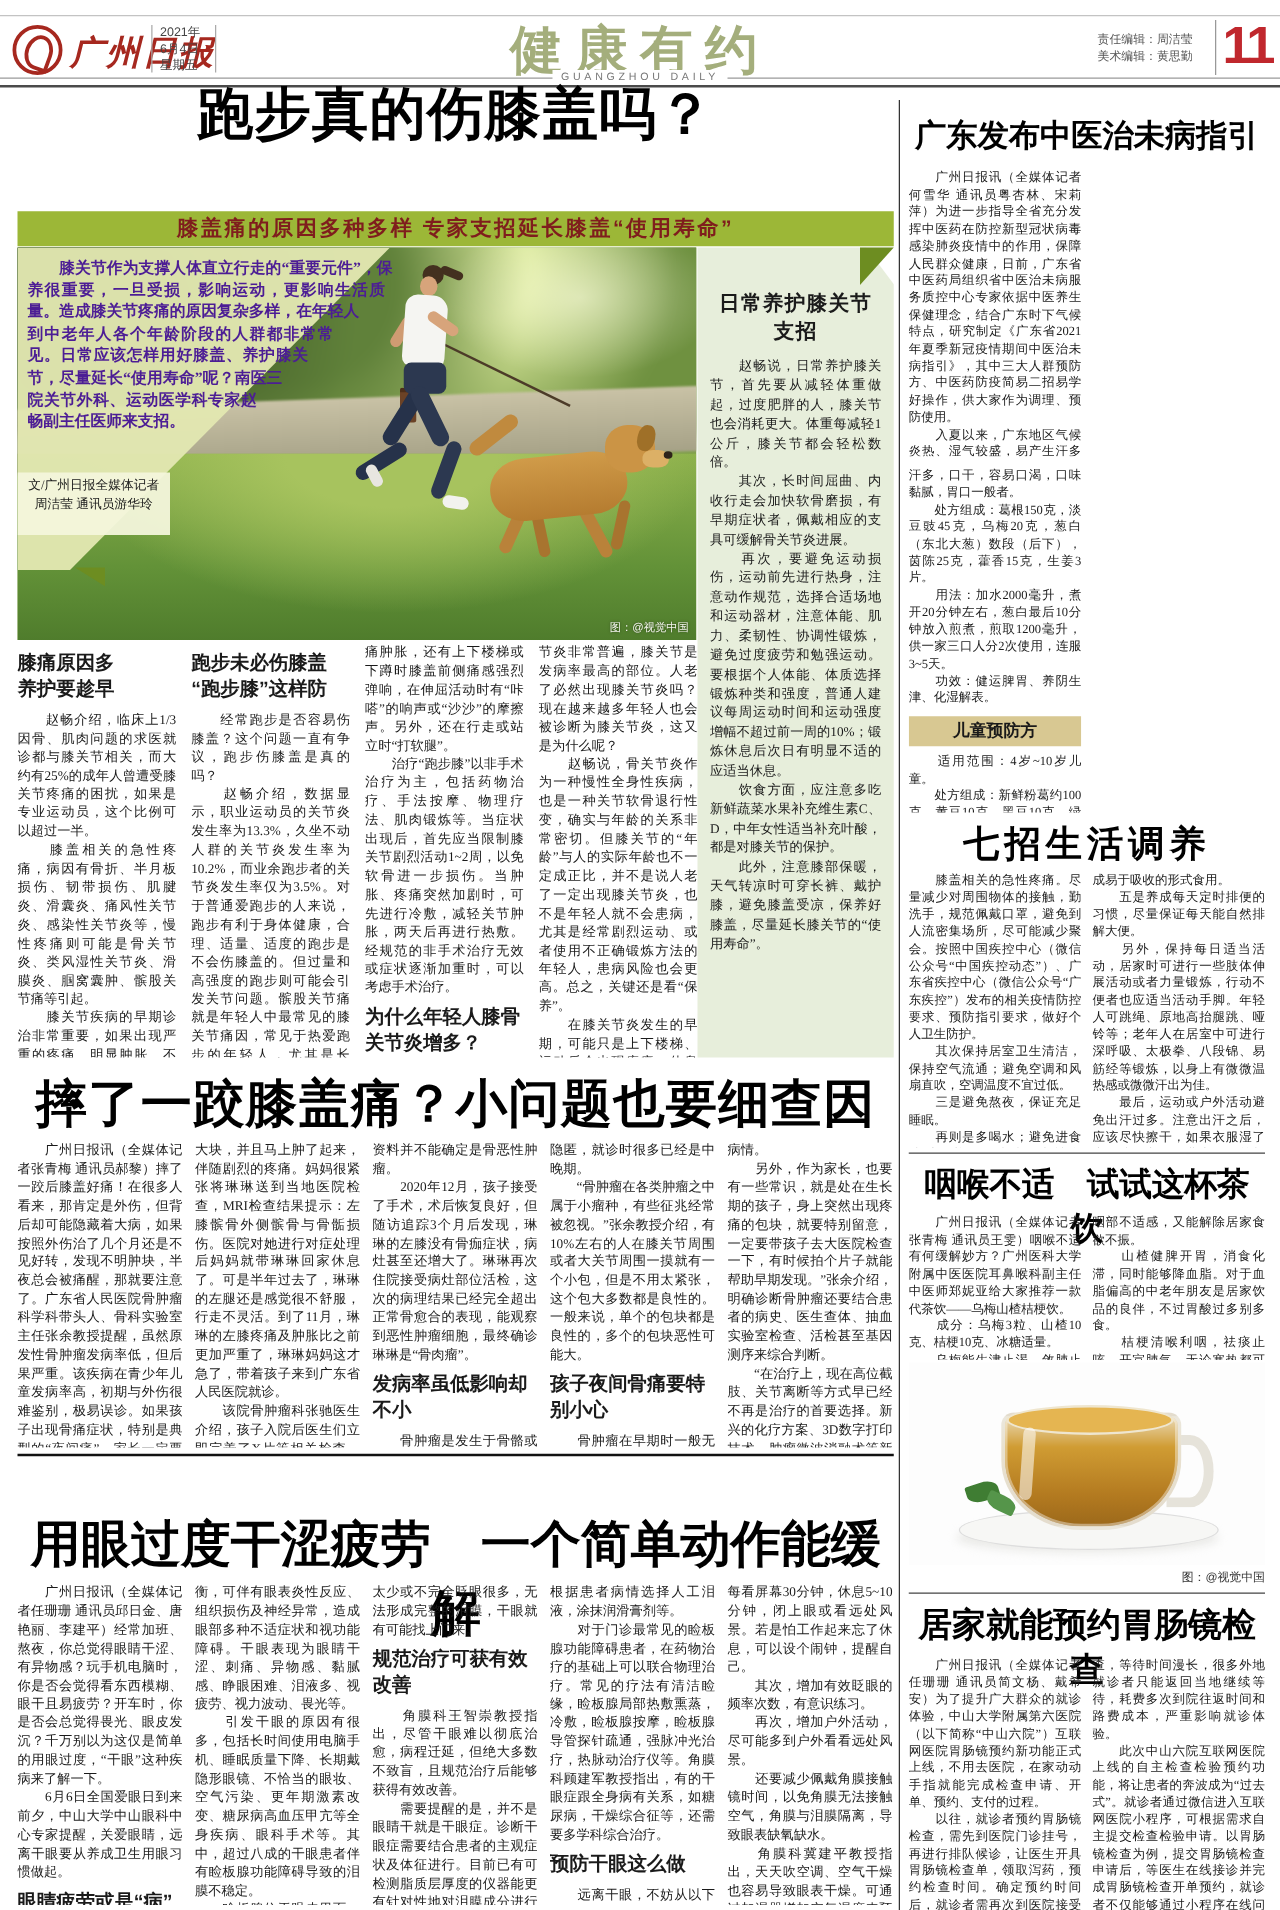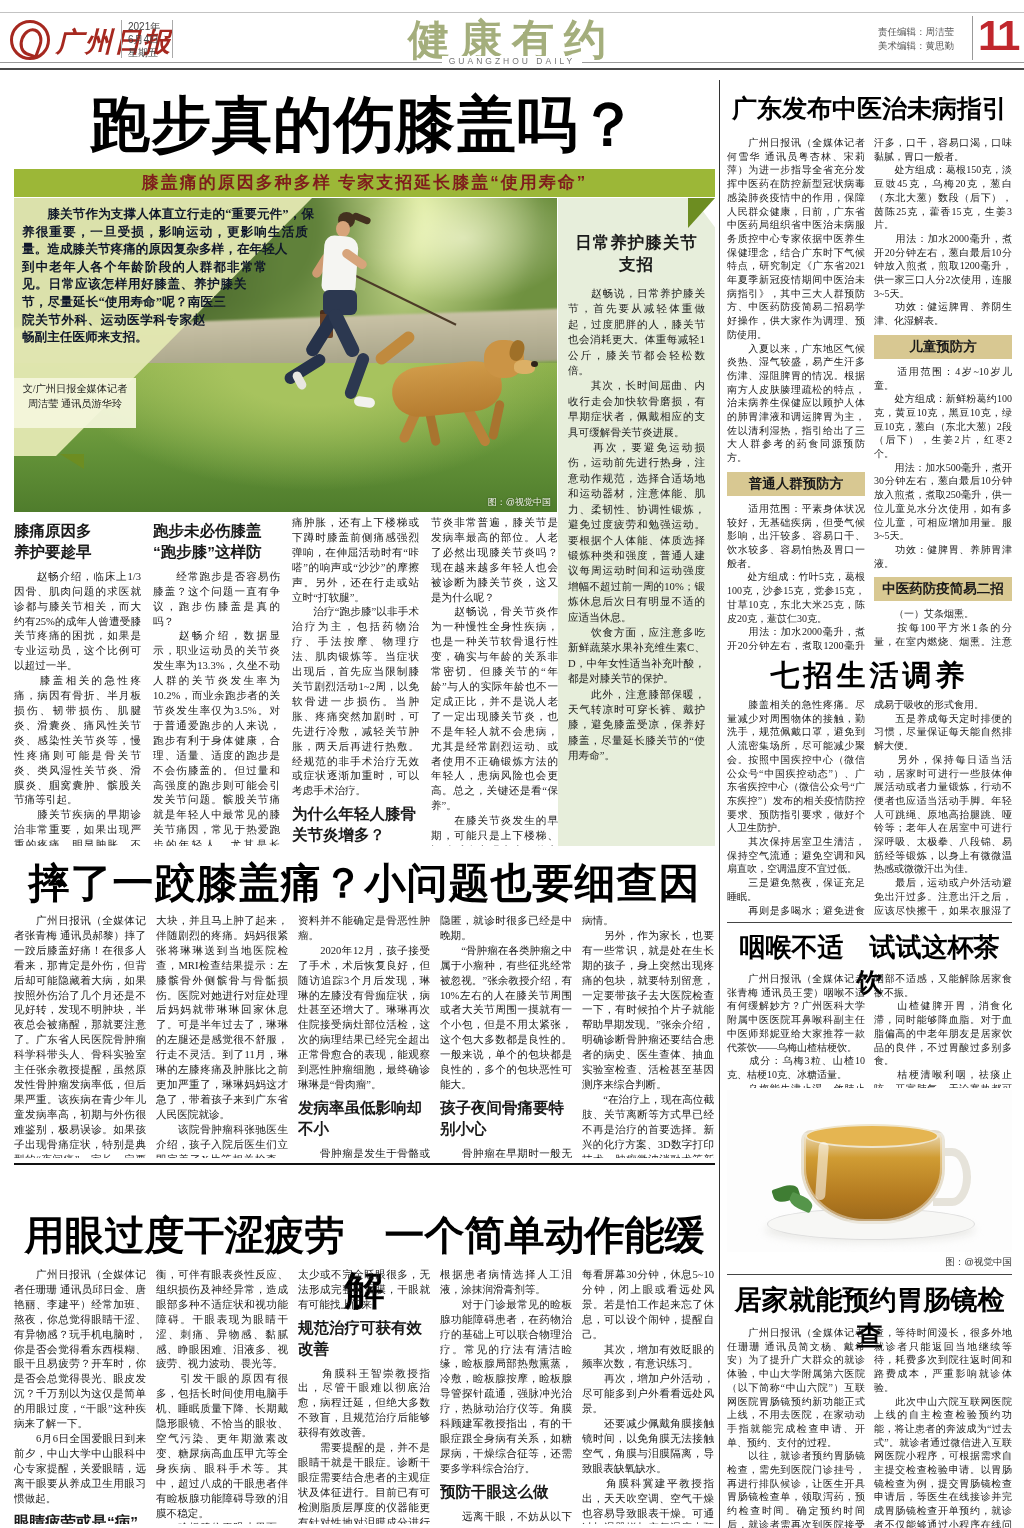--- a/index.html
+++ b/index.html
@@ -20,21 +20,21 @@
   .sec-sub{position:absolute;left:442px;top:0;width:140px;text-align:center;font-size:8.5px;letter-spacing:3px;color:#777;background:#fff;font-family:"Liberation Sans",sans-serif;}
   .editors{left:878px;top:25px;font-size:9.5px;line-height:14px;color:#555;font-family:"Liberation Sans",sans-serif;}
   .hdr-v3{left:972px;top:16px;width:1px;height:44px;background:#999;}
   .pagenum{left:978px;top:12px;font-size:42px;font-weight:900;color:#c0272d;font-family:"Liberation Sans",sans-serif;letter-spacing:-2px;}
   .hdr-rule{left:0;top:68px;width:1024px;height:2px;background:#4a4a4a;}
   
   .hl{font-family:"Liberation Sans",sans-serif;font-weight:900;color:#000;text-align:center;}
   .body{font-size:10.6px;line-height:14.9px;text-align:justify;white-space:pre-line;overflow:hidden;}
   .subhead{font-family:"Liberation Sans",sans-serif;font-weight:bold;font-size:15.5px;line-height:1.35;text-align:left;margin:5px 0 7px;}
   
-  .knee-hl{left:14px;top:92px;width:701px;font-size:60px;line-height:1.1;letter-spacing:1px;}
+  .knee-hl{left:14px;top:66px;width:701px;font-size:45px;line-height:1.1;letter-spacing:1px;}
   .knee-bar{left:14px;top:169px;width:701px;height:28px;background:#9cb737;color:#7f1d1d;
             font-family:"Liberation Sans",sans-serif;font-weight:bold;font-size:17px;line-height:28px;text-align:center;letter-spacing:2px;}
   .photo{left:14px;top:198px;width:543px;height:314px;overflow:hidden;background:#7fa04a;}
   .ph-trees{position:absolute;left:-10px;top:-10px;right:-10px;height:160px;filter:blur(5px);
      background:radial-gradient(circle at 12% 40%,#3f5a26 0 14%,transparent 42%),
                 radial-gradient(circle at 42% 25%,#60813a 0 22%,transparent 52%),
                 radial-gradient(circle at 68% 18%,#dcea9e 0 10%,transparent 38%),
                 radial-gradient(circle at 90% 45%,#6f9140 0 18%,transparent 46%),
                 linear-gradient(#7d9c48,#8aa855);}
   .ph-path{position:absolute;left:-10px;top:120px;width:580px;height:52px;background:linear-gradient(#c9c2a6,#a6a287);transform:skewY(-2deg);filter:blur(1px);}
@@ -67,21 +67,21 @@
   .d-snout{left:138px;top:26px;width:21px;height:14px;background:#dcb066;border-radius:40%;}
   .d-nose{left:155px;top:27px;width:7px;height:6px;background:#2e241a;border-radius:50%;}
   .d-l1{left:30px;top:68px;width:10px;height:42px;background:#b9823a;border-radius:5px;transform:rotate(24deg);}
   .d-l2{left:52px;top:72px;width:9px;height:40px;background:#a8742f;border-radius:5px;transform:rotate(-12deg);}
   .d-l3{left:96px;top:70px;width:10px;height:44px;background:#b9823a;border-radius:5px;transform:rotate(-28deg);}
   .d-l4{left:116px;top:66px;width:9px;height:40px;background:#a8742f;border-radius:5px;transform:rotate(12deg);}
   .wedge-bg{position:absolute;left:0;top:0;width:310px;height:262px;background:rgba(226,231,177,.96);
             clip-path:polygon(0 0,298px 0,42px 258px,0 258px);}
   .wedge-tip{position:absolute;left:46px;top:256px;width:0;height:0;border-left:24px solid transparent;border-top:15px solid #6d8d21;}
   .intro{position:absolute;left:0;top:0;width:300px;height:258px;padding:8px 0 0 8px;box-sizing:border-box;
-         font-size:12.6px;line-height:17.6px;font-weight:bold;text-align:justify;color:#0f172a;}
+         font-size:12.6px;line-height:17.6px;font-weight:bold;text-align:justify;color:#4c1d95;}
   .intro .spacer{float:right;width:262px;height:246px;shape-outside:polygon(262px 0,262px 30px,10px 246px,262px 246px);}
   .byline-box{position:absolute;left:0;top:180px;width:122px;height:50px;background:rgba(243,245,219,.95);
               font-size:10.2px;line-height:14.5px;padding:4px 6px;box-sizing:border-box;text-align:center;}
   .ph-credit{position:absolute;right:6px;bottom:3px;font-size:9px;color:#f4f6ee;font-family:"Liberation Sans",sans-serif;text-shadow:0 0 2px rgba(0,0,0,.5);}
   .kcols{left:14px;top:516px;width:544px;height:330px;display:flex;gap:12px;}
   .kcol{width:127px;height:330px;overflow:hidden;}
   .sidebar{left:558px;top:198px;width:157px;height:648px;background:#e7eedb;box-sizing:border-box;padding:34px 10px 8px;overflow:hidden;}
   .fold1{left:693px;top:198px;width:0;height:0;border-left:24px solid transparent;border-top:32px solid #fff;}
   .fold2{left:688px;top:198px;width:0;height:0;border-right:27px solid transparent;border-top:30px solid #6d8d21;}
   .sidebar h3{margin:0 0 10px;font-family:"Liberation Sans",sans-serif;font-size:16.5px;text-align:center;letter-spacing:1px;}
@@ -94,21 +94,21 @@
   .eye-hl{left:14px;top:1208px;width:701px;font-size:40px;letter-spacing:0px;}
   .ecols{left:14px;top:1268px;width:701px;height:256px;display:flex;gap:10px;}
   .ecol{width:132px;height:256px;overflow:hidden;}
   
   .vrule{left:719px;top:80px;width:1px;height:1448px;background:#333;}
   .rc-hl1{left:727px;top:92px;width:285px;font-size:25px;}
   .rc-cols{left:727px;width:285px;display:flex;gap:9px;}
   .rc-col{width:138px;overflow:hidden;}
   .rc-col .body{font-size:10px;line-height:13.7px;}
   .tan{background:#d8c892;font-family:"Liberation Sans",sans-serif;font-weight:bold;font-size:13.5px;text-align:center;padding:3px 0;margin:7px 0 6px;}
-  .blockA{top:136px;height:514px;}
+  .blockA{top:136px;height:514px;flex-direction:column;}
   .seven-hl{left:727px;top:656px;width:285px;font-size:29px;letter-spacing:4px;}
   .blockB{top:698px;height:220px;}
   .rc-rule1{left:727px;top:922px;width:285px;height:1px;background:#444;}
   .throat-hl{left:727px;top:930px;width:285px;font-size:26px;}
   .blockC{top:972px;height:116px;}
   .teaphoto{left:727px;top:1090px;width:285px;height:162px;background:#fdfdfd;overflow:hidden;}
   .teaphoto div{position:absolute;}
   .t-shadow{left:38px;top:128px;width:210px;height:24px;background:#e9e9e6;border-radius:50%;filter:blur(4px);}
   .t-saucer{left:40px;top:118px;width:206px;height:30px;background:#f7f7f5;border:1px solid #ddd;border-radius:50%;}
   .t-cup{left:74px;top:40px;width:138px;height:88px;border-radius:10px 10px 64px 64px/10px 10px 56px 56px;

